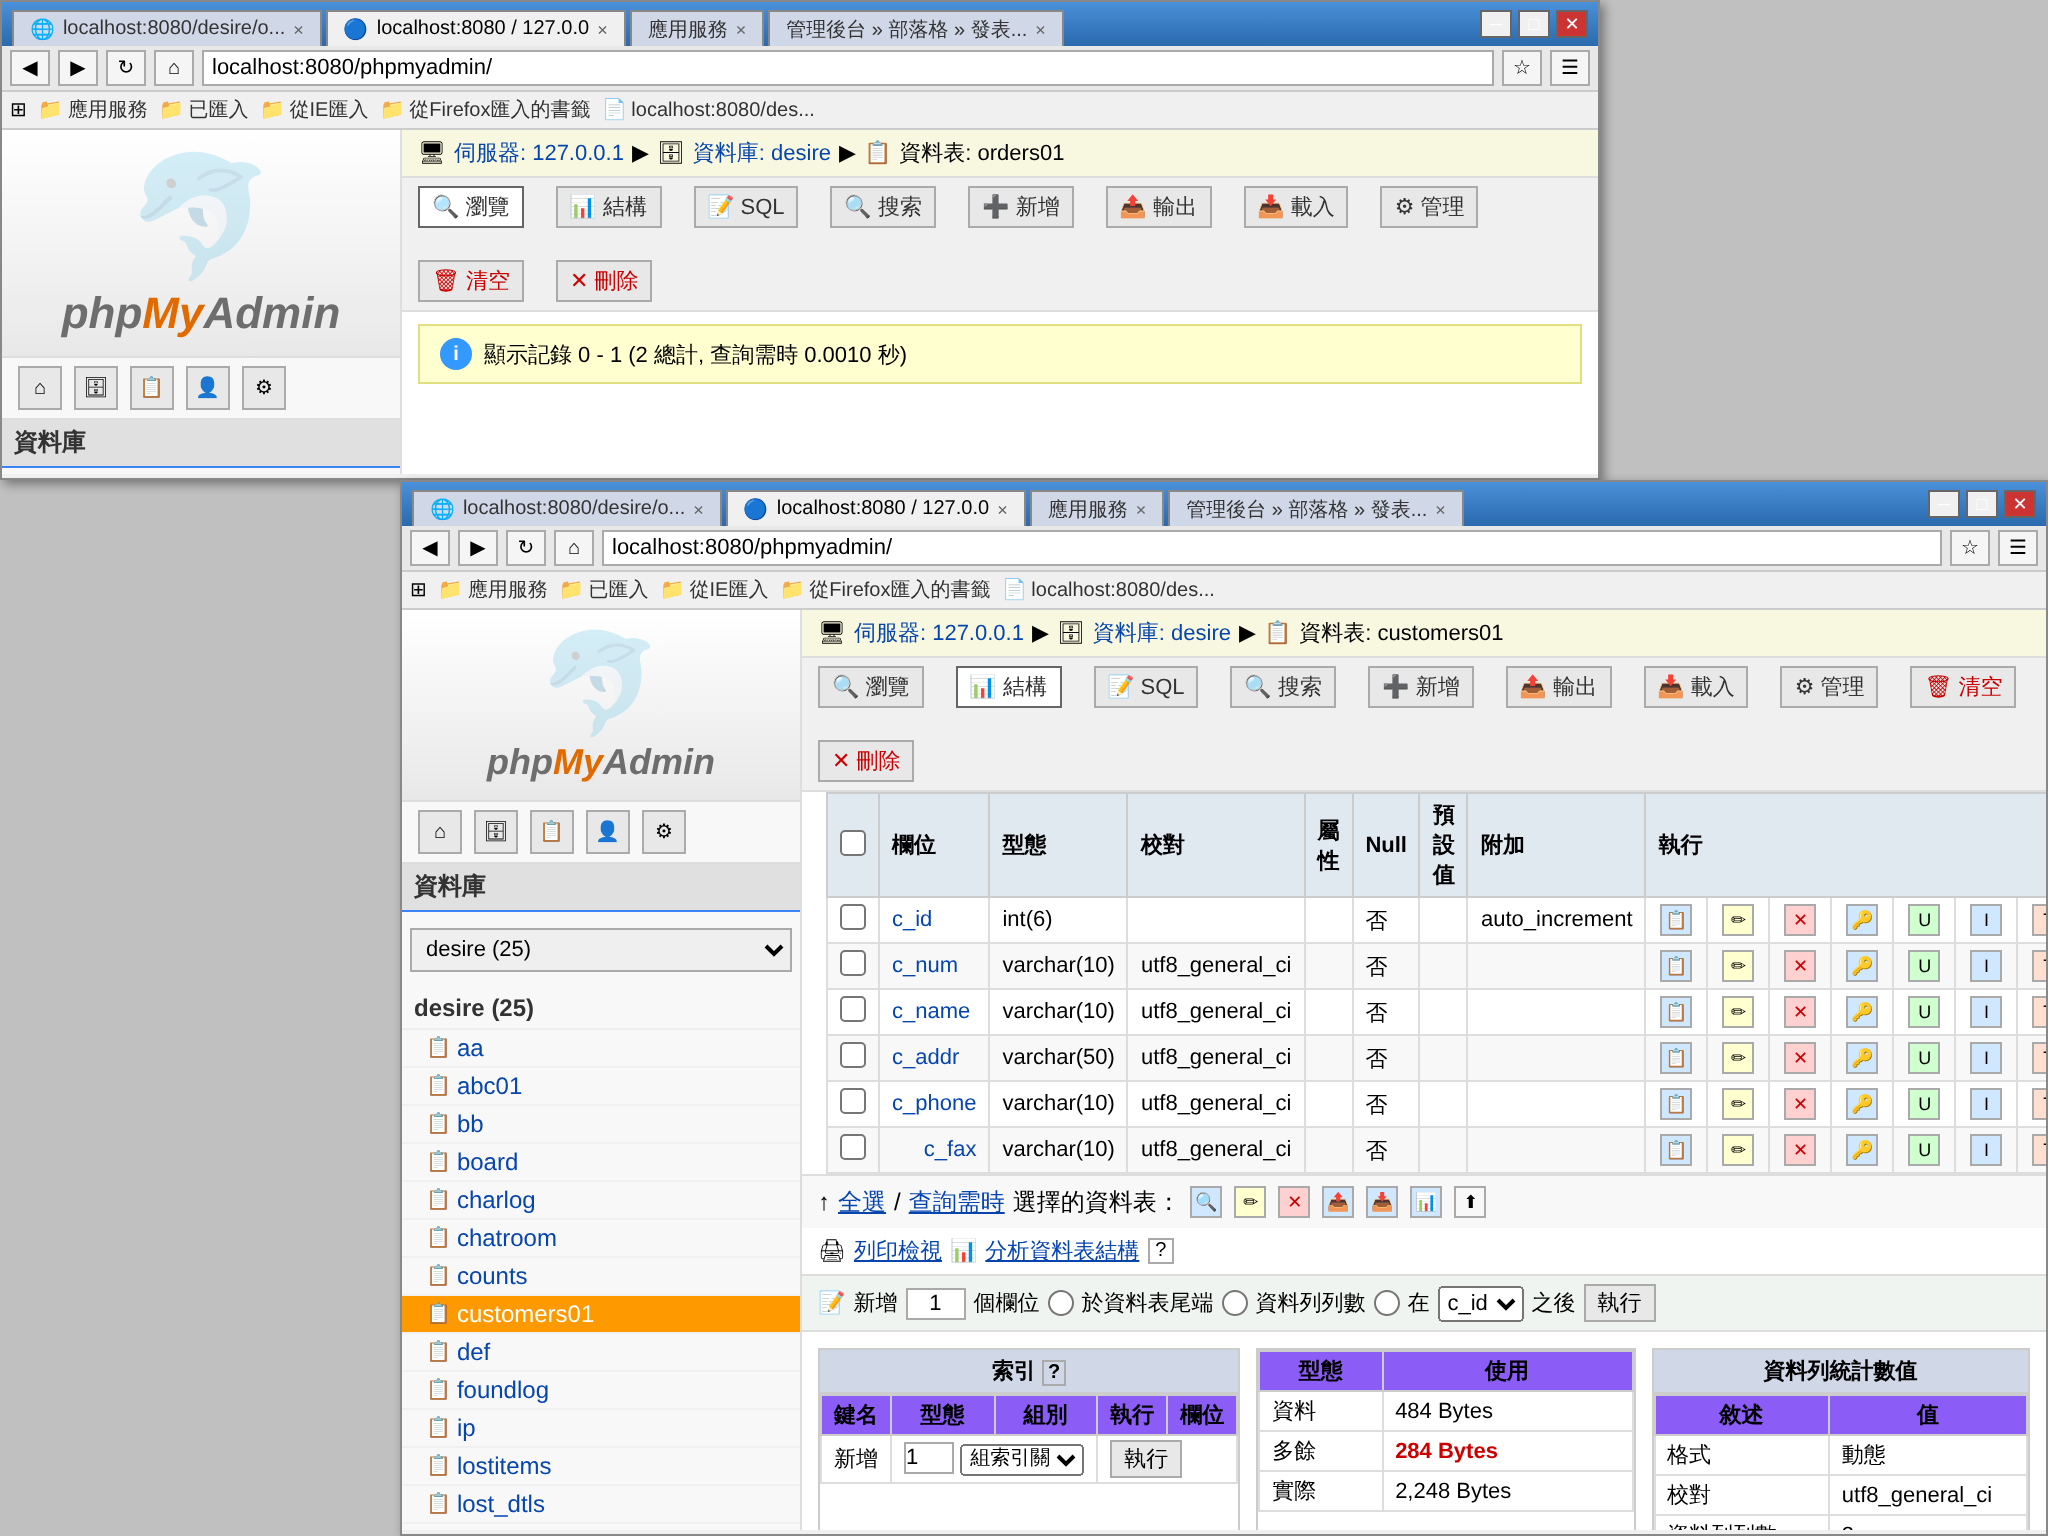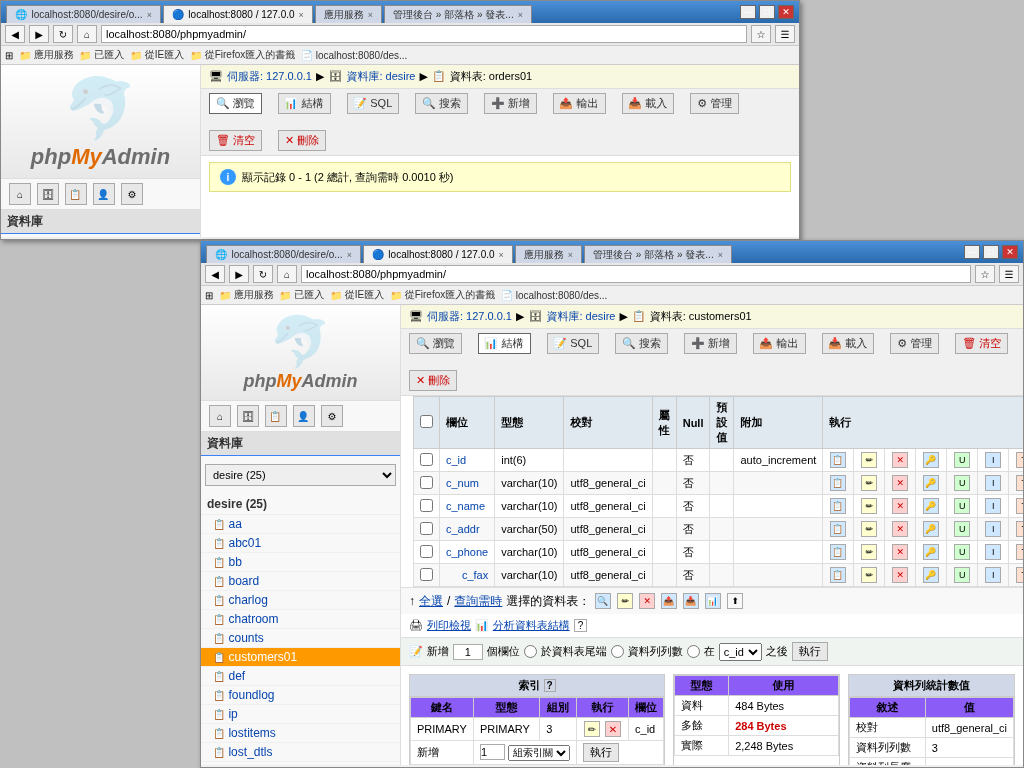--- a/index.html
+++ b/index.html
@@ -810,30 +810,20 @@
           <table style="border-collapse: collapse;">
             <tbody>
                 <tr>
               <th class="bottom-table-th">鍵名</th>
               <th class="bottom-table-th">型態</th>
               <th class="bottom-table-th">組別</th>
               <th class="bottom-table-th">執行</th>
               <th class="bottom-table-th">欄位</th>
             </tr>
             <tr>
-              <td class="bottom-table-td">PRIMARY</td>
-              <td class="bottom-table-td">PRIMARY</td>
-              <td class="bottom-table-td">3</td>
-              <td class="bottom-table-td">
-                <span class="action-icon edit" style="font-size:10px;">✏</span>
-                <span class="action-icon delete" style="font-size:10px;">✕</span>
-              </td>
-              <td class="bottom-table-td">c_id</td>
-            </tr>
-            <tr>
               <td class="bottom-table-td">新增</td>
               <td class="bottom-table-td" colspan="2">
                 <input type="text" value="1" style="width: 25px; height: 16px; font-size: 11px; border: 1px solid rgb(170, 170, 170);">
                 <select style="height:16px; font-size:10px;">
                   <option>組索引關</option>
                 </select>
               </td>
               <td class="bottom-table-td" colspan="2">
                 <button class="go-btn">執行</button>
               </td>
@@ -867,20 +857,24 @@
 
         <div class="stats-table">
           <div class="table-header-row">資料列統計數值</div>
           <table style="border-collapse: collapse; width:100%;">
             <tbody>
                 <tr>
               <th class="bottom-table-th">敘述</th>
               <th class="bottom-table-th">值</th>
             </tr>
             <tr>
+              <td class="bottom-table-td">格式</td>
+              <td class="bottom-table-td">動態</td>
+            </tr>
+            <tr>
               <td class="bottom-table-td">校對</td>
               <td class="bottom-table-td">utf8_general_ci</td>
             </tr>
             <tr>
               <td class="bottom-table-td">資料列列數</td>
               <td class="bottom-table-td">3</td>
             </tr>
             <tr>
               <td class="bottom-table-td">資料列長度 ø</td>
               <td class="bottom-table-td">66</td>

